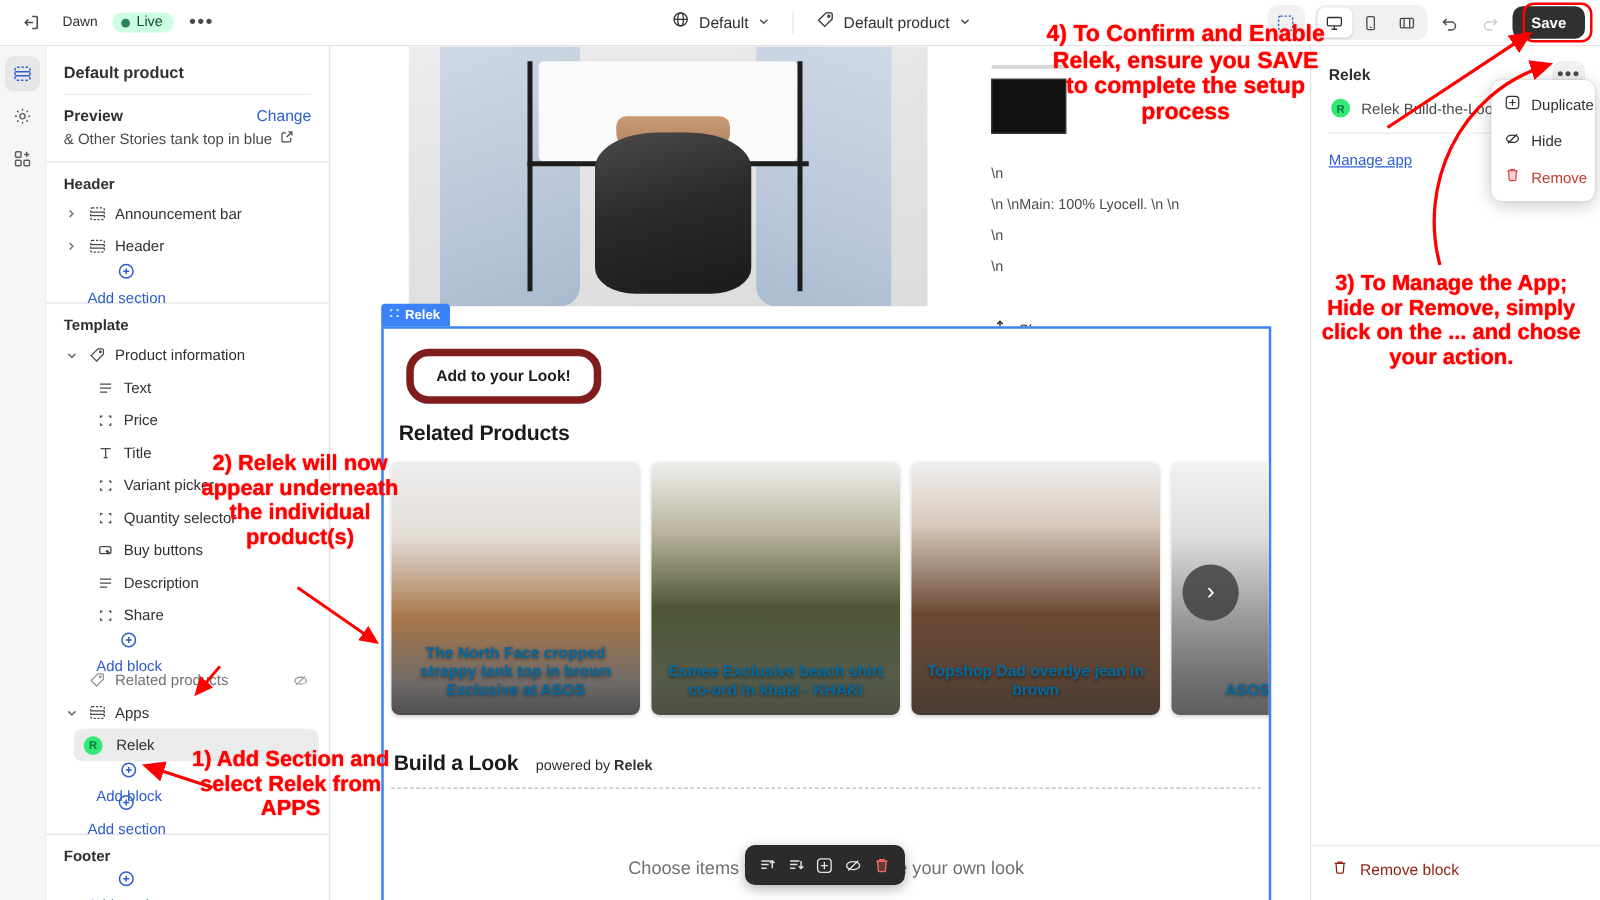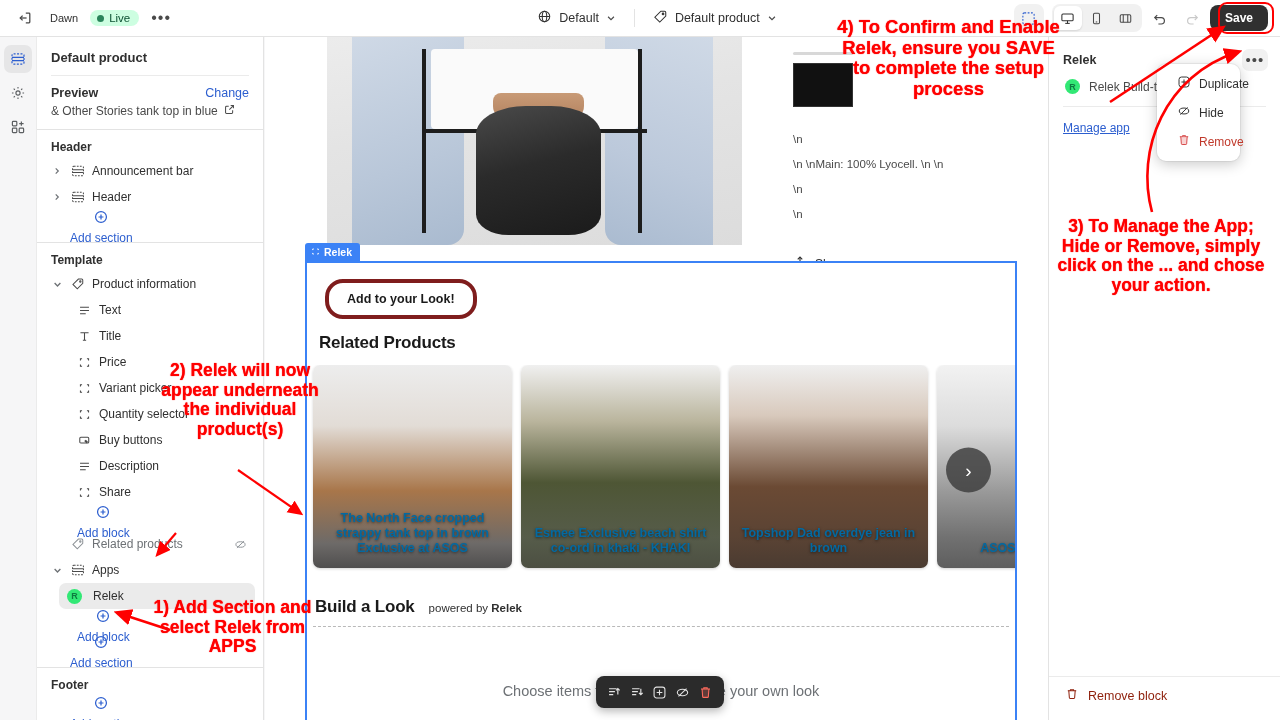--- a/index.html
+++ b/index.html
@@ -149,21 +149,21 @@
   .relek-section {
     position: absolute; top: 224px; left: 40px; width: 712px; min-height: 450px;
     border: 2px solid #3b82f6; background: #fff;
   }
   .relek-tag {
     position: absolute; top: -20px; left: -2px; background: #3b82f6; color: #fff;
     font-size: 10.5px; font-weight: 600; padding: 3px 8px 3px 6px; border-radius: 3px 3px 0 0;
     display: flex; align-items: center; gap: 4px;
   }
   .add-look-btn {
-    margin: 16px 0 0 18px; display: inline-block; border: 4px solid #7f1d1d;
+    margin: 16px 0 0 18px; display: inline-block; border: 6px solid #7f1d1d;
     border-radius: 18px; padding: 9px 18px; font-size: 12.5px; font-weight: 600;
     color: #1a1a1a; cursor: pointer; background: #fff;
   }
   .related-title { margin: 14px 0 0 12px; font-size: 17px; font-weight: 700; color: #1a1a1a; letter-spacing: -0.2px; }
   .carousel { position: relative; margin: 12px 0 0 0; padding-left: 6px; display: flex; gap: 9px; overflow: hidden; height: 210px; }
   .pcard {
     position: relative; width: 199px; height: 203px; border-radius: 7px; overflow: hidden;
     flex: none; box-shadow: 0 1px 3px rgba(0,0,0,.18); cursor: pointer;
   }
   .pcard .ph { position: absolute; inset: 0; }
@@ -222,23 +222,23 @@
     text-decoration: underline; cursor: pointer;
   }
   .remove-block {
     position: absolute; bottom: 6px; left: 0; width: 232px; padding: 10px 0 10px 16px;
     display: flex; align-items: center; gap: 9px; font-size: 12.5px; color: #8e1f0b; cursor: pointer;
     border-top: 1px solid #ebebeb;
   }
 
   
   .ctx-menu {
-    position: absolute; top: 64px; left: 1157px; width: 83px; background: #fff;
+    position: absolute; top: 64px; left: 1193px; width: 83px; background: #fff;
     border-radius: 9px; box-shadow: 0 3px 14px rgba(0,0,0,.22), 0 0 0 1px rgba(0,0,0,.05);
-    padding: 5px 10px; z-index: 40;
+    padding: 5px 0; z-index: 40;
   }
   .ctx-item {
     display: flex; align-items: center; gap: 8px; padding: 6px 10px; font-size: 12px;
     color: #303030; cursor: pointer;
   }
   .ctx-item.danger { color: #c0392b; }
 
   
   .anno {
     position: absolute; color: #ff0000; font-weight: 700; text-align: center;
@@ -455,32 +455,32 @@
       <span class="tree-icon">
         <svg width="13" height="13" viewBox="0 0 16 16" fill="none" stroke="currentColor" stroke-width="1.3">
             <path d="M2.5 4h11M2.5 8h11M2.5 12h7"></path>
           </svg>
       </span>
       <span>Text</span>
     </div>
     <div class="tree-row indent-2">
       <span class="tree-icon">
         <svg width="13" height="13" viewBox="0 0 16 16" fill="none" stroke="currentColor" stroke-width="1.3">
+            <path d="M3 5.5V3.5h2M11 3.5h2v2M13 10.5v2h-2M5 12.5H3v-2"></path>
+          </svg>
+      </span>
+      <span>Price</span>
+    </div>
+    <div class="tree-row indent-2">
+      <span class="tree-icon">
+        <svg width="13" height="13" viewBox="0 0 16 16" fill="none" stroke="currentColor" stroke-width="1.3">
             <path d="M3 3.5h10M8 3.5v9M6 12.5h4"></path>
           </svg>
       </span>
       <span>Title</span>
-    </div>
-    <div class="tree-row indent-2">
-      <span class="tree-icon">
-        <svg width="13" height="13" viewBox="0 0 16 16" fill="none" stroke="currentColor" stroke-width="1.3">
-            <path d="M3 5.5V3.5h2M11 3.5h2v2M13 10.5v2h-2M5 12.5H3v-2"></path>
-          </svg>
-      </span>
-      <span>Price</span>
     </div>
     <div class="tree-row indent-2">
       <span class="tree-icon">
         <svg width="13" height="13" viewBox="0 0 16 16" fill="none" stroke="currentColor" stroke-width="1.3">
             <path d="M3 5.5V3.5h2M11 3.5h2v2M13 10.5v2h-2M5 12.5H3v-2"></path>
           </svg>
       </span>
       <span>Variant picker</span>
     </div>
     <div class="tree-row indent-2">

